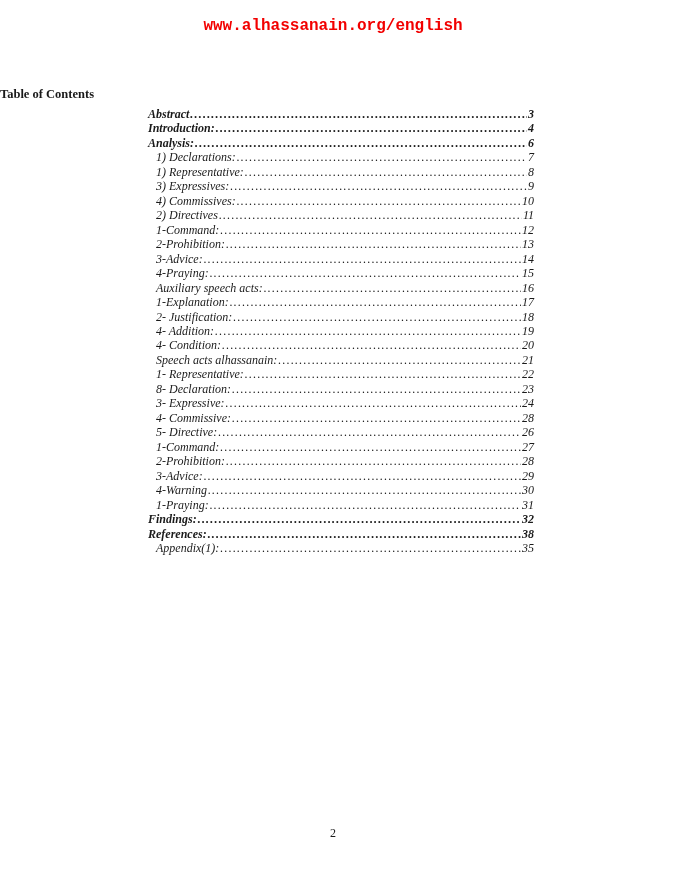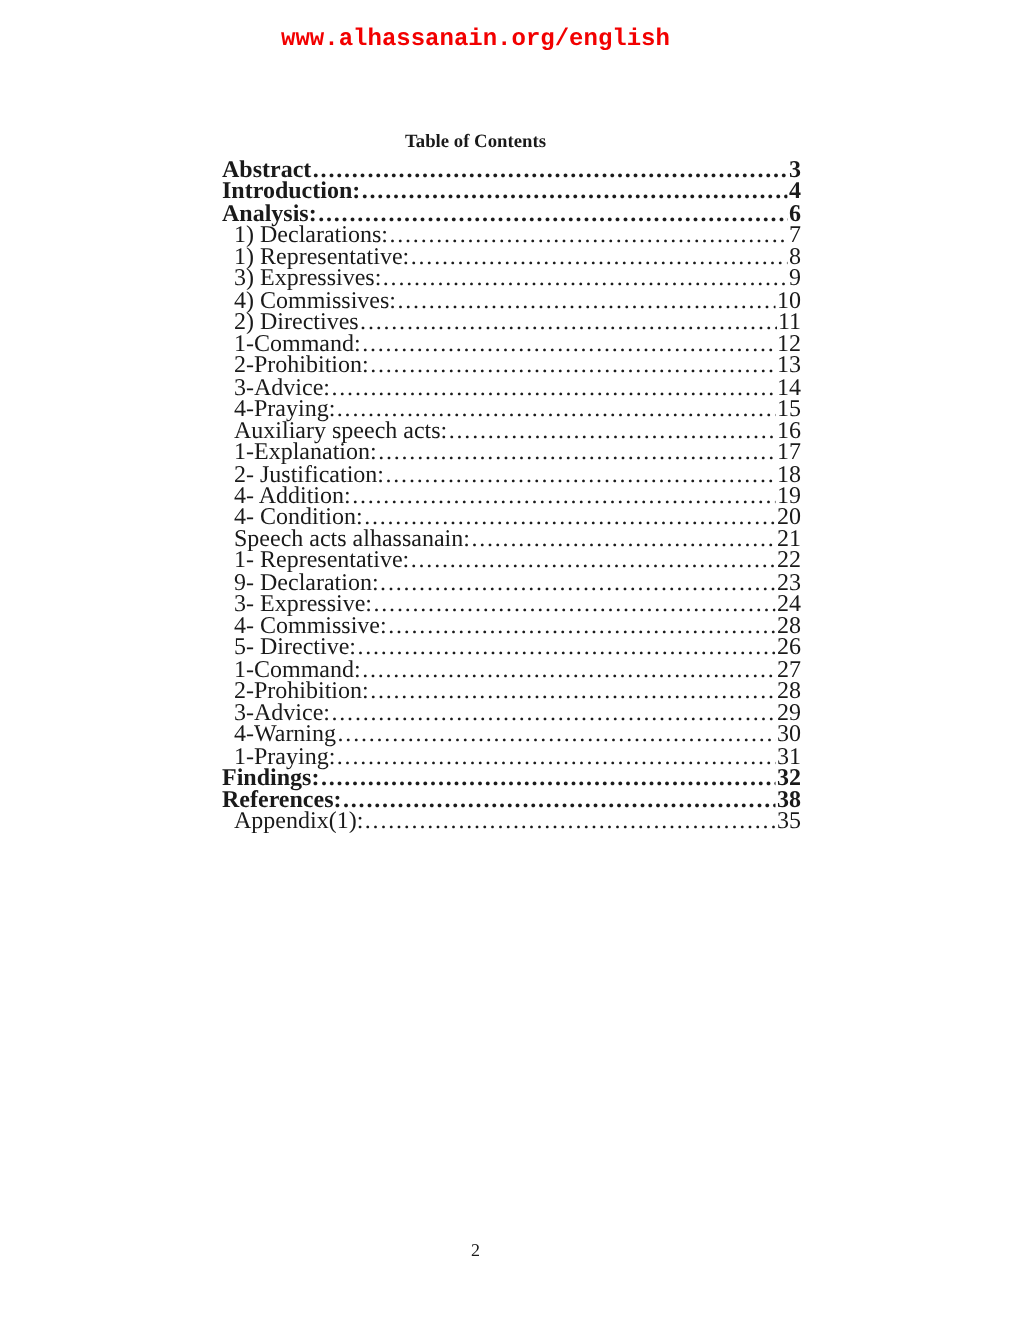--- a/index.html
+++ b/index.html
@@ -6,52 +6,54 @@
   body { background: #ffffff; }
 
   .page {
     position: relative;
     width: 634px;
     height: 880px;
     background: #ffffff;
     font-family: "Liberation Serif", serif;
     color: #1a1a1a;
     overflow: hidden;
+    padding-left: 32px;
   }
 
   .site-url {
     position: absolute;
     top: 17px;
     left: 0;
     width: 100%;
     text-align: center;
     font-family: "Liberation Mono", "DejaVu Sans Mono", monospace;
     font-weight: bold;
     font-size: 16px;
     letter-spacing: 0px;
   }
 
   .toc-title {
     position: absolute;
     top: 87px;
     left: 0;
     width: 100%;
     margin: 0;
-    text-align: center;
+    text-align: left;
     font-size: 12.5px;
     font-weight: bold;
     color: #1a1a1a;
   }
 
   .toc {
     position: absolute;
     top: 107px;
     left: 148px;
     width: 386px;
-    font-size: 16px;
+    font-size: 12px;
+    font-style: italic;
   }
 
   .toc-row {
     display: flex;
     align-items: baseline;
     height: 14.48px;
     line-height: 14.48px;
     white-space: nowrap;
   }
 
@@ -184,21 +186,21 @@
         <span class="toc-label">Speech acts alhassanain:</span>
         <span class="dot-leader">................................................................................................................................................................</span>
         <span class="toc-page">21</span>
       </div>
       <div class="toc-row indent">
         <span class="toc-label">1- Representative:</span>
         <span class="dot-leader">................................................................................................................................................................</span>
         <span class="toc-page">22</span>
       </div>
       <div class="toc-row indent">
-        <span class="toc-label">9- Declaration:</span>
+        <span class="toc-label">8- Declaration:</span>
         <span class="dot-leader">................................................................................................................................................................</span>
         <span class="toc-page">23</span>
       </div>
       <div class="toc-row indent">
         <span class="toc-label">3- Expressive:</span>
         <span class="dot-leader">................................................................................................................................................................</span>
         <span class="toc-page">24</span>
       </div>
       <div class="toc-row indent">
         <span class="toc-label">4- Commissive:</span>

